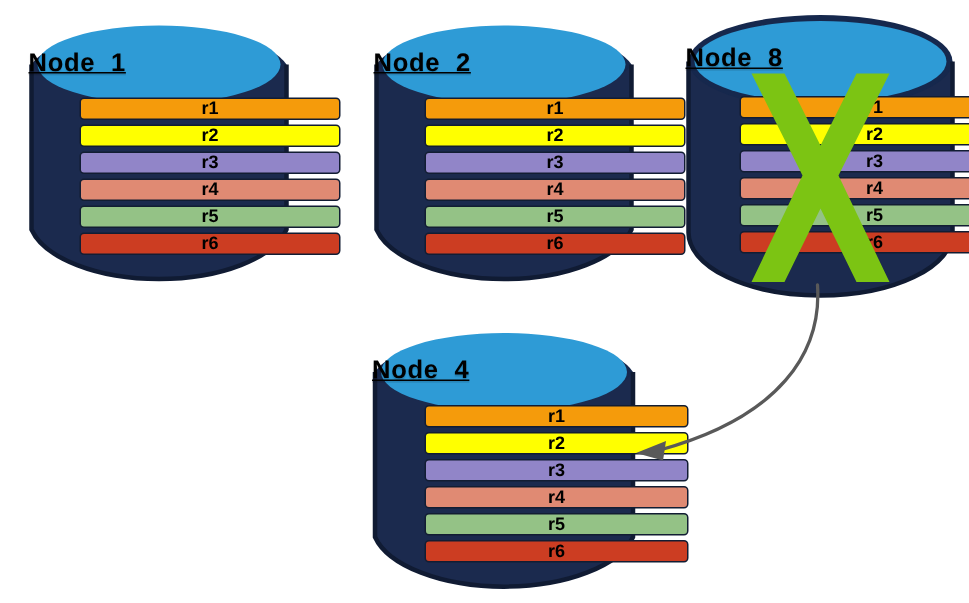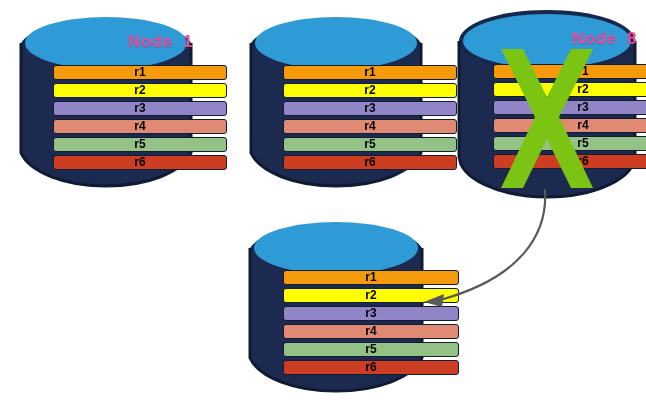--- a/index.html
+++ b/index.html
@@ -28,28 +28,29 @@
   }
   .node-svg {
     position: absolute;
     left: 0; top: 0;
     overflow: visible;
   }
   .node-title {
     position: absolute;
     left: 0;
     width: 100%;
-    text-align: right;
-    color: #ec4899;
+    text-align: left;
+    color: #000000;
     font-weight: bold;
     font-size: 17px;
     letter-spacing: 0.5px;
     white-space: pre;
     text-shadow: 0 1px 1px rgba(0,0,0,0.18);
     pointer-events: none;
+    text-decoration: underline;
   }
   .rows {
     position: absolute;
     left: 0;
     width: 100%;
     display: flex;
     flex-direction: column;
   }
   .row {
     position: relative;
@@ -118,20 +119,21 @@
       </div>
   </div>
 
   <div class="node" id="node-2" style="left:249px; top:8px; width:174px; height:185px;">
     <svg class="node-svg" width="174" height="185" viewBox="0 0 174 185">
       <path d="M2,35 L2,145 A87,42 0 0,0 172,145 L172,35 Z" fill="#1b2a4e"></path>
       <path d="M2,35 A87,30 0 0,1 172,35 A87,30 0 0,1 2,35 Z" fill="#16284d"></path>
       <ellipse cx="87" cy="35" rx="81" ry="26" fill="#2e9bd6"></ellipse>
       <path d="M2,35 L2,145 A87,42 0 0,0 172,145 L172,35" fill="none" stroke="#101b33" stroke-width="3"></path>
     </svg>
+    <div class="node-title" style="top:24px;">Node  2</div>
     <div class="rows" style="top:57px; padding:0 34px; gap:3px;">
         <div class="row" style="background: rgb(245, 155, 11);">
           <span class="row-label">r1</span>
         </div>
         <div class="row" style="background: rgb(255, 255, 0);">
           <span class="row-label">r2</span>
         </div>
         <div class="row" style="background: rgb(145, 133, 200);">
           <span class="row-label">r3</span>
         </div>
@@ -180,20 +182,21 @@
     </svg>
   </div>
 
   <div class="node" id="node-4" style="left:248px; top:212px; width:176px; height:186px;">
     <svg class="node-svg" width="176" height="186" viewBox="0 0 176 186">
       <path d="M2,36 L2,146 A88,42 0 0,0 174,146 L174,36 Z" fill="#1b2a4e"></path>
       <path d="M2,36 A88,31 0 0,1 174,36 A88,31 0 0,1 2,36 Z" fill="#16284d"></path>
       <ellipse cx="88" cy="36" rx="82" ry="26" fill="#2e9bd6"></ellipse>
       <path d="M2,36 L2,146 A88,42 0 0,0 174,146 L174,36" fill="none" stroke="#101b33" stroke-width="3"></path>
     </svg>
+    <div class="node-title" style="top:25px;">Node  4</div>
     <div class="rows" style="top:58px; padding:0 35px; gap:3px;">
         <div class="row" style="background: rgb(245, 155, 11);">
           <span class="row-label">r1</span>
         </div>
         <div class="row" style="background: rgb(255, 255, 0);">
           <span class="row-label">r2</span>
         </div>
         <div class="row" style="background: rgb(145, 133, 200);">
           <span class="row-label">r3</span>
         </div>

